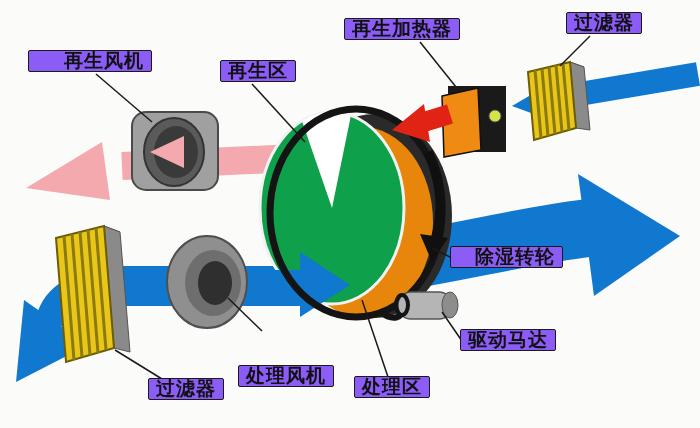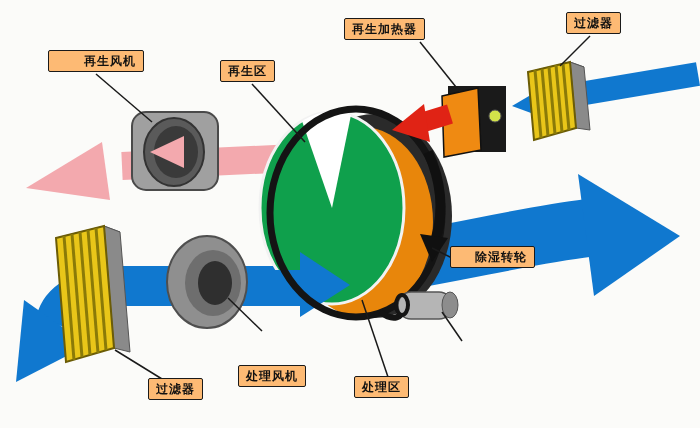--- a/index.html
+++ b/index.html
@@ -3,22 +3,22 @@
 <meta charset="utf-8">
 <style>
   html,body{margin:0;padding:0;}
   .stage{
     position:relative;width:700px;height:428px;overflow:hidden;
     background:#fbfbf9;
     font-family:"Liberation Sans","DejaVu Sans",sans-serif;
   }
   .stage svg{position:absolute;left:0;top:0;}
   .lbl{
-    position:absolute;background:#fdba74;border:1.5px solid #1a1a1a;
-    padding:2px 7px;font-size:12px;font-weight:bold;color:#111;
+    position:absolute;background:#8b5cf6;border:1.5px solid #1a1a1a;
+    padding:2px 7px;font-size:19px;font-weight:bold;color:#111;
     white-space:nowrap;border-radius:2px;letter-spacing:1px;line-height:16px;
     z-index:5;
   }
 </style>
 </head>
 <body>
 
 <div class="stage">
 
 <svg width="700" height="428" viewBox="0 0 700 428">
@@ -126,22 +126,23 @@
     <line x1="420" y1="42" x2="460" y2="92"></line>
     <line x1="590" y1="36" x2="560" y2="66"></line>
     <line x1="452" y1="258" x2="432" y2="248"></line>
     <line x1="462" y1="341" x2="442" y2="312"></line>
     <line x1="388" y1="377" x2="362" y2="300"></line>
     <line x1="262" y1="331" x2="228" y2="298"></line>
     <line x1="162" y1="379" x2="115" y2="350"></line>
   </g>
 </svg>
 
-<div class="lbl" style="left:48px;top:50px;padding-left:35px;">再生风机</div>
+<div class="lbl" style="left:28px;top:50px;padding-left:35px;">再生风机</div>
 <div class="lbl" style="left:220px;top:60px;">再生区</div>
 <div class="lbl" style="left:344px;top:18px;">再生加热器</div>
 <div class="lbl" style="left:566px;top:12px;">过滤器</div>
 <div class="lbl" style="left:450px;top:246px;padding-left:24px;">除湿转轮</div>
+<div class="lbl" style="left:460px;top:329px;">驱动马达</div>
 <div class="lbl" style="left:354px;top:376px;">处理区</div>
 <div class="lbl" style="left:238px;top:330px;margin-top:35px;">处理风机</div>
 <div class="lbl" style="left:148px;top:378px;">过滤器</div>
 
 </div>
 
 </body></html>

